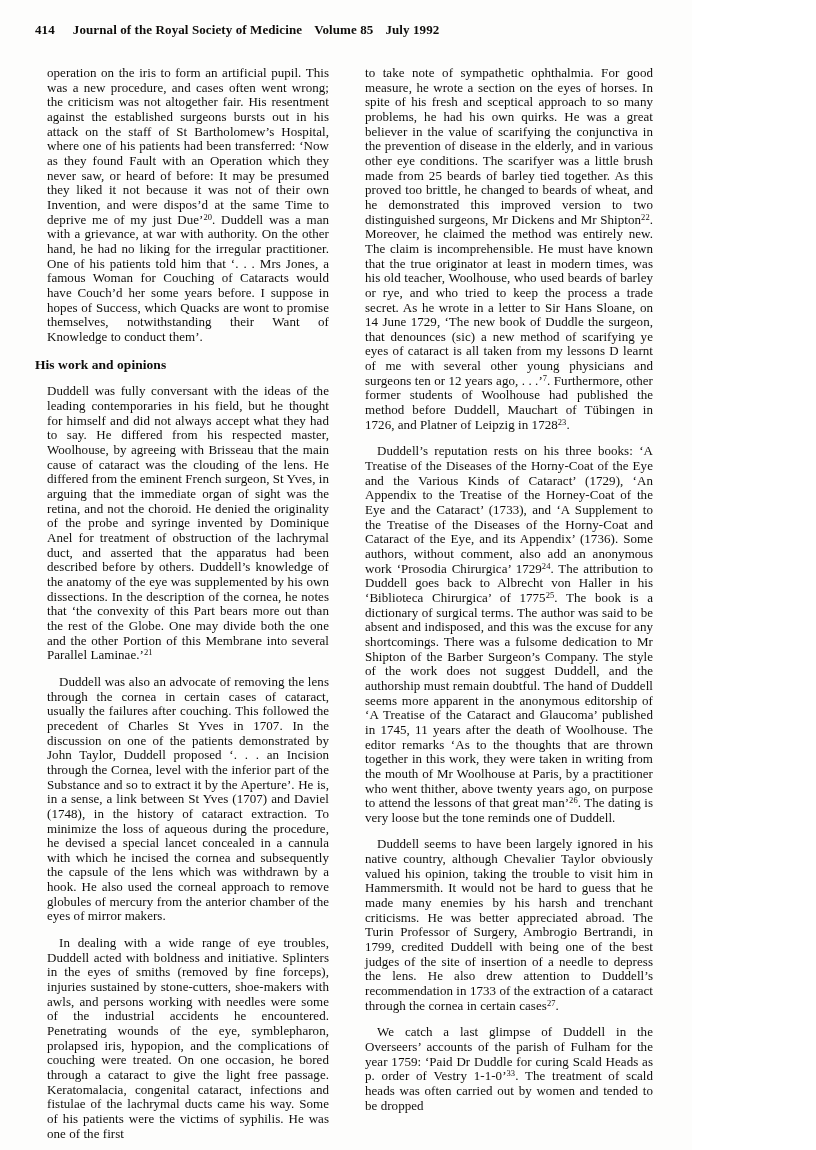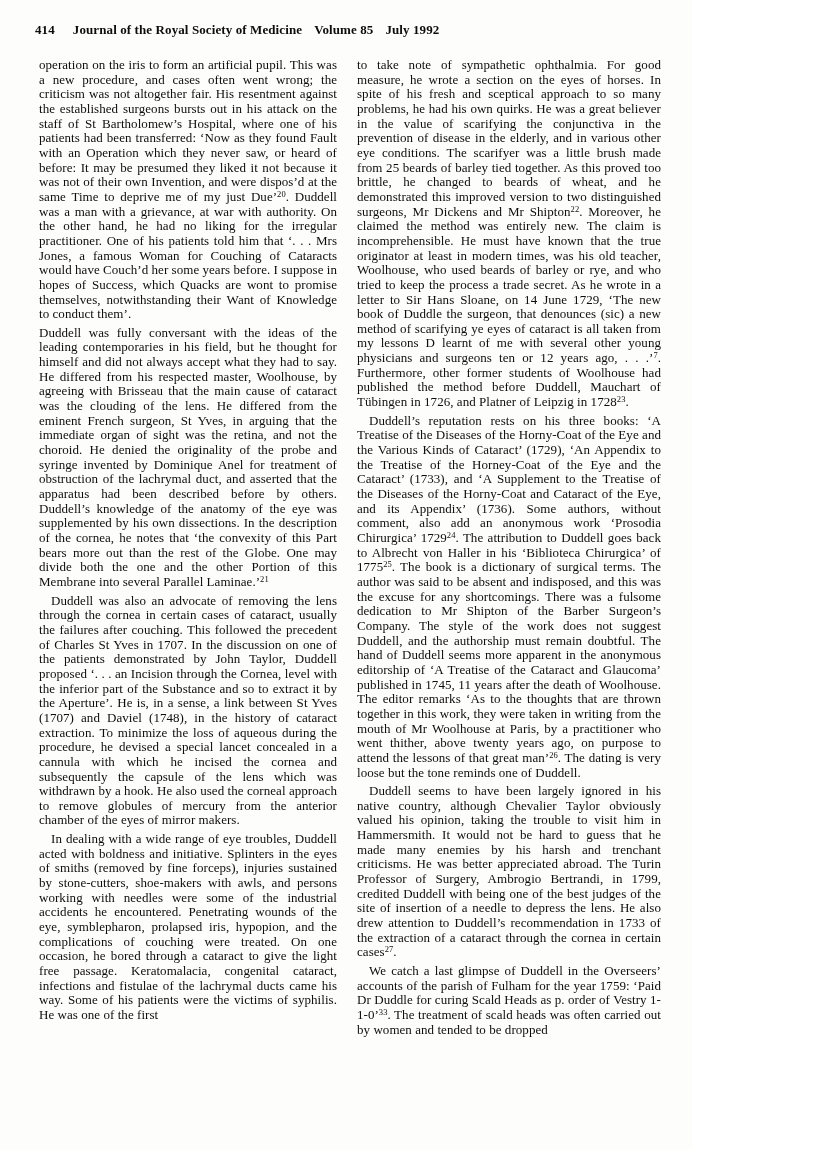--- a/index.html
+++ b/index.html
@@ -36,21 +36,21 @@
   }
   .col {
     font-size: 13px;
     line-height: 14.65px;
     text-align: justify;
     letter-spacing: 0.05px;
   }
   .col-left  { width: 306px; }
   .col-right { width: 312px; }
   .para {
-    margin: 4px;
+    margin: 12px;
   }
   .para.indent {
     text-indent: 12px;
   }
   .section-heading {
     font-size: 13.5px;
     font-weight: bold;
     margin: 13px 0 0 0;
     line-height: 15px;
     text-align: left;
@@ -67,20 +67,21 @@
 <body>
 
 <div class="page">
   <header class="page-header">
     <span>414</span><span class="hsep-lg"></span><span>Journal of the Royal Society of Medicine</span><span class="hsep-md"></span><span>Volume 85</span><span class="hsep-md"></span><span>July 1992</span>
   </header>
 
   <main class="columns">
     <section class="col col-left" id="col-left">
         <p class="para">operation on the iris to form an artificial pupil. This was a new procedure, and cases often went wrong; the criticism was not altogether fair. His resentment against the established surgeons bursts out in his attack on the staff of St Bartholomew’s Hospital, where one of his patients had been transferred: ‘Now as they found Fault with an Operation which they never saw, or heard of before: It may be presumed they liked it not because it was not of their own Invention, and were dispos’d at the same Time to deprive me of my just Due’<sup>20</sup>. Duddell was a man with a grievance, at war with authority. On the other hand, he had no liking for the irregular practitioner. One of his patients told him that ‘. . . Mrs Jones, a famous Woman for Couching of Cataracts would have Couch’d her some years before. I suppose in hopes of Success, which Quacks are wont to promise themselves, notwithstanding their Want of Knowledge to conduct them’.</p>
+        <h2 class="section-heading">His work and opinions</h2>
         <p class="para">Duddell was fully conversant with the ideas of the leading contemporaries in his field, but he thought for himself and did not always accept what they had to say. He differed from his respected master, Woolhouse, by agreeing with Brisseau that the main cause of cataract was the clouding of the lens. He differed from the eminent French surgeon, St Yves, in arguing that the immediate organ of sight was the retina, and not the choroid. He denied the originality of the probe and syringe invented by Dominique Anel for treatment of obstruction of the lachrymal duct, and asserted that the apparatus had been described before by others. Duddell’s knowledge of the anatomy of the eye was supplemented by his own dissections. In the description of the cornea, he notes that ‘the convexity of this Part bears more out than the rest of the Globe. One may divide both the one and the other Portion of this Membrane into several Parallel Laminae.’<sup>21</sup></p>
         <p class="para indent">Duddell was also an advocate of removing the lens through the cornea in certain cases of cataract, usually the failures after couching. This followed the precedent of Charles St Yves in 1707. In the discussion on one of the patients demonstrated by John Taylor, Duddell proposed ‘. . . an Incision through the Cornea, level with the inferior part of the Substance and so to extract it by the Aperture’. He is, in a sense, a link between St Yves (1707) and Daviel (1748), in the history of cataract extraction. To minimize the loss of aqueous during the procedure, he devised a special lancet concealed in a cannula with which he incised the cornea and subsequently the capsule of the lens which was withdrawn by a hook. He also used the corneal approach to remove globules of mercury from the anterior chamber of the eyes of mirror makers.</p>
         <p class="para indent">In dealing with a wide range of eye troubles, Duddell acted with boldness and initiative. Splinters in the eyes of smiths (removed by fine forceps), injuries sustained by stone-cutters, shoe-makers with awls, and persons working with needles were some of the industrial accidents he encountered. Penetrating wounds of the eye, symblepharon, prolapsed iris, hypopion, and the complications of couching were treated. On one occasion, he bored through a cataract to give the light free passage. Keratomalacia, congenital cataract, infections and fistulae of the lachrymal ducts came his way. Some of his patients were the victims of syphilis. He was one of the first</p>
       </section>
     <section class="col col-right" id="col-right">
         <p class="para">to take note of sympathetic ophthalmia. For good measure, he wrote a section on the eyes of horses. In spite of his fresh and sceptical approach to so many problems, he had his own quirks. He was a great believer in the value of scarifying the conjunctiva in the prevention of disease in the elderly, and in various other eye conditions. The scarifyer was a little brush made from 25 beards of barley tied together. As this proved too brittle, he changed to beards of wheat, and he demonstrated this improved version to two distinguished surgeons, Mr Dickens and Mr Shipton<sup>22</sup>. Moreover, he claimed the method was entirely new. The claim is incomprehensible. He must have known that the true originator at least in modern times, was his old teacher, Woolhouse, who used beards of barley or rye, and who tried to keep the process a trade secret. As he wrote in a letter to Sir Hans Sloane, on 14 June 1729, ‘The new book of Duddle the surgeon, that denounces (sic) a new method of scarifying ye eyes of cataract is all taken from my lessons D learnt of me with several other young physicians and surgeons ten or 12 years ago, . . .’<sup>7</sup>. Furthermore, other former students of Woolhouse had published the method before Duddell, Mauchart of Tübingen in 1726, and Platner of Leipzig in 1728<sup>23</sup>.</p>
         <p class="para indent">Duddell’s reputation rests on his three books: ‘A Treatise of the Diseases of the Horny-Coat of the Eye and the Various Kinds of Cataract’ (1729), ‘An Appendix to the Treatise of the Horney-Coat of the Eye and the Cataract’ (1733), and ‘A Supplement to the Treatise of the Diseases of the Horny-Coat and Cataract of the Eye, and its Appendix’ (1736). Some authors, without comment, also add an anonymous work ‘Prosodia Chirurgica’ 1729<sup>24</sup>. The attribution to Duddell goes back to Albrecht von Haller in his ‘Biblioteca Chirurgica’ of 1775<sup>25</sup>. The book is a dictionary of surgical terms. The author was said to be absent and indisposed, and this was the excuse for any shortcomings. There was a fulsome dedication to Mr Shipton of the Barber Surgeon’s Company. The style of the work does not suggest Duddell, and the authorship must remain doubtful. The hand of Duddell seems more apparent in the anonymous editorship of ‘A Treatise of the Cataract and Glaucoma’ published in 1745, 11 years after the death of Woolhouse. The editor remarks ‘As to the thoughts that are thrown together in this work, they were taken in writing from the mouth of Mr Woolhouse at Paris, by a practitioner who went thither, above twenty years ago, on purpose to attend the lessons of that great man’<sup>26</sup>. The dating is very loose but the tone reminds one of Duddell.</p>
         <p class="para indent">Duddell seems to have been largely ignored in his native country, although Chevalier Taylor obviously valued his opinion, taking the trouble to visit him in Hammersmith. It would not be hard to guess that he made many enemies by his harsh and trenchant criticisms. He was better appreciated abroad. The Turin Professor of Surgery, Ambrogio Bertrandi, in 1799, credited Duddell with being one of the best judges of the site of insertion of a needle to depress the lens. He also drew attention to Duddell’s recommendation in 1733 of the extraction of a cataract through the cornea in certain cases<sup>27</sup>.</p>
         <p class="para indent">We catch a last glimpse of Duddell in the Overseers’ accounts of the parish of Fulham for the year 1759: ‘Paid Dr Duddle for curing Scald Heads as p. order of Vestry 1-1-0’<sup>33</sup>. The treatment of scald heads was often carried out by women and tended to be dropped</p>
       </section>

